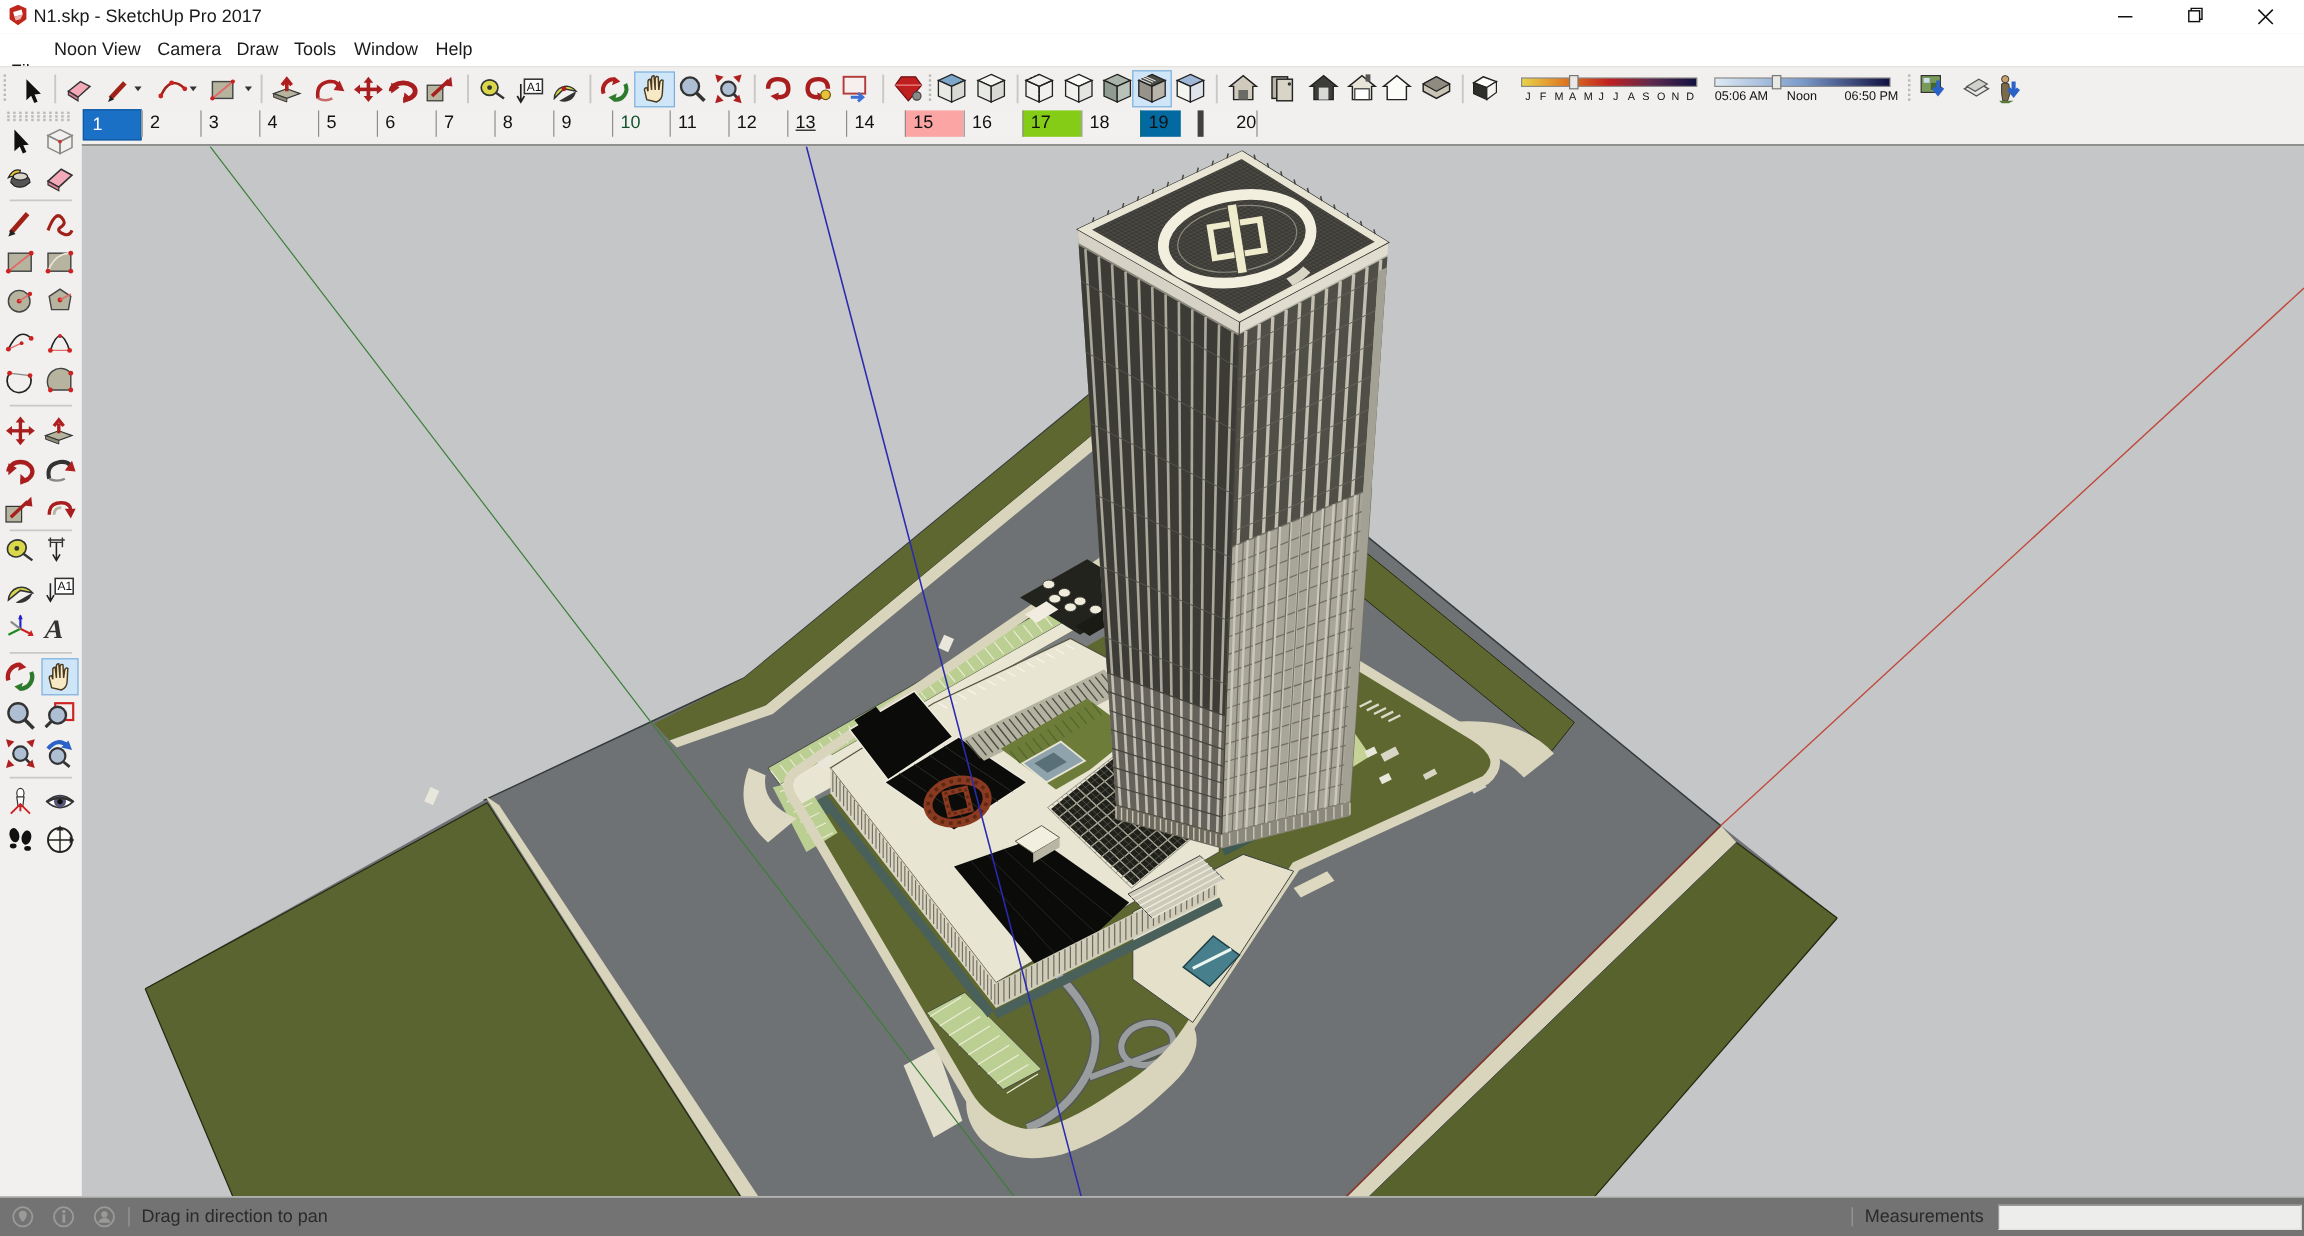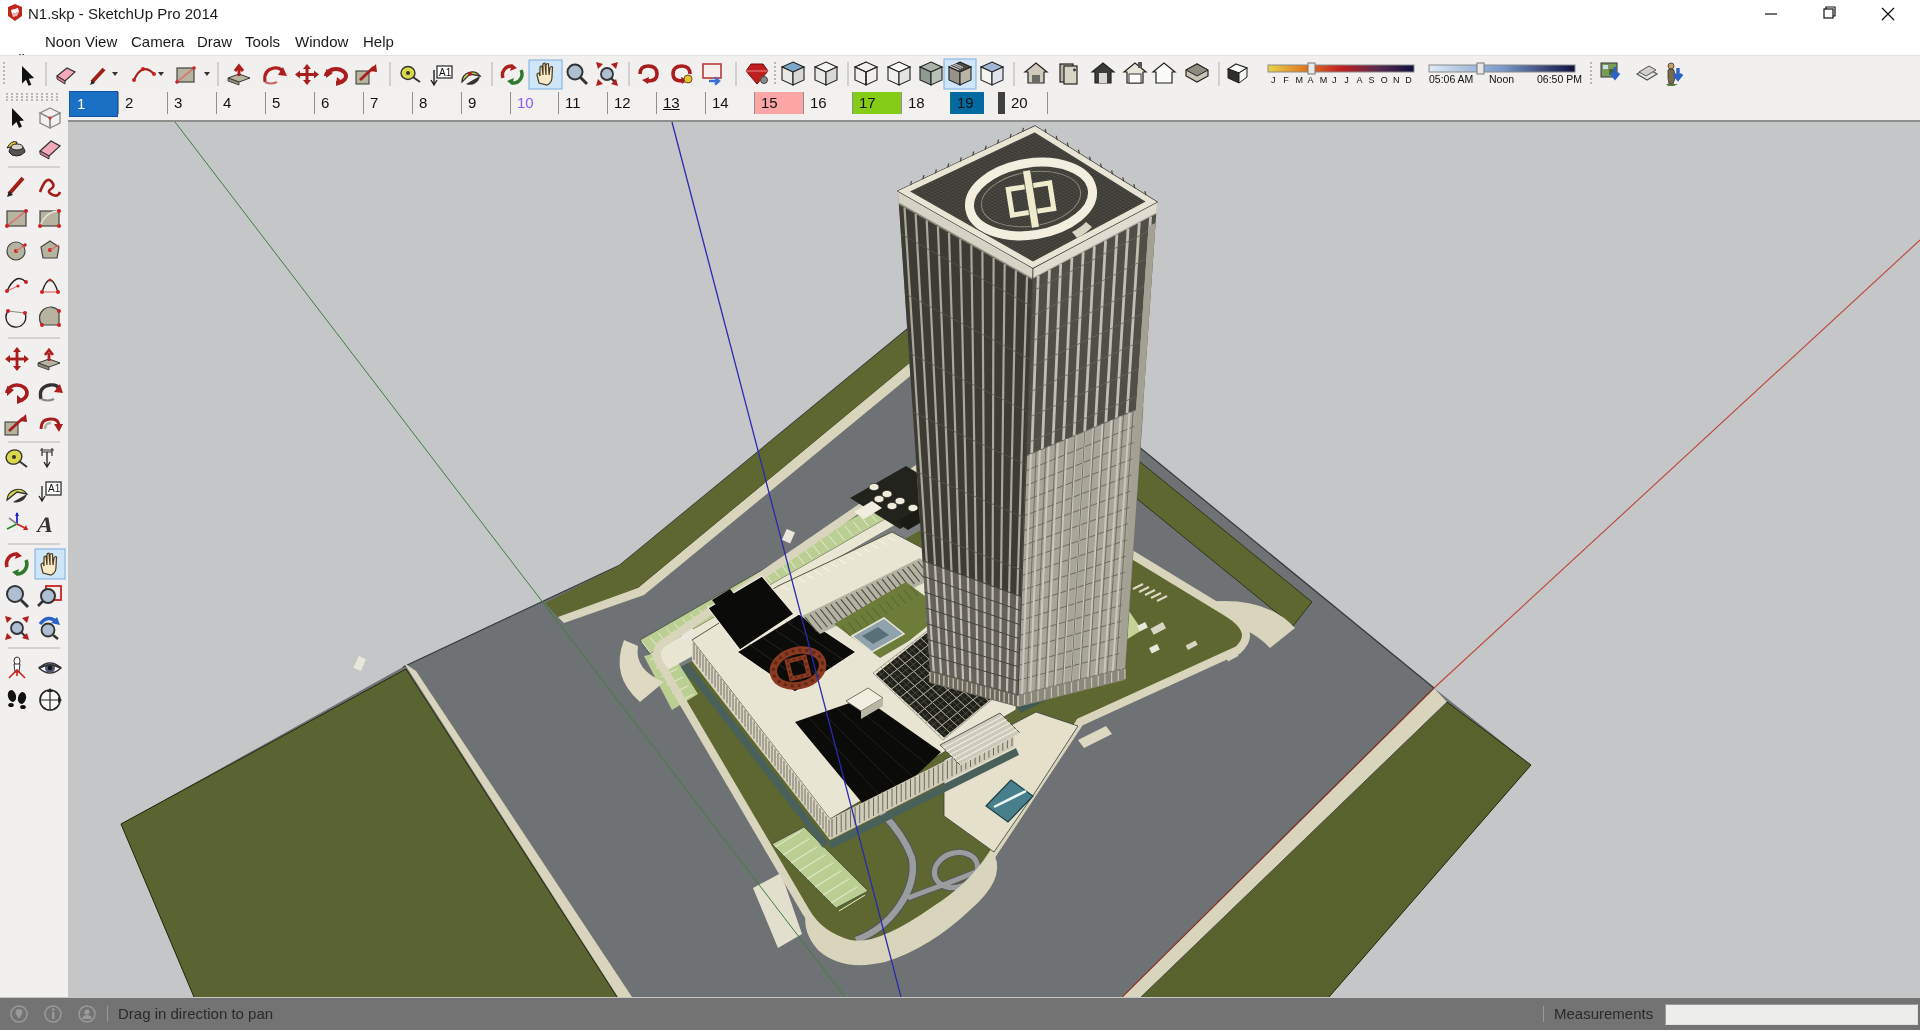--- a/index.html
+++ b/index.html
@@ -4,21 +4,21 @@
 body{width:1920px;height:1030px;overflow:hidden;font-family:"Liberation Sans",sans-serif;background:#f1f0ee;position:relative;}
 .abs{position:absolute;}
 </style></head><body>
 
 <div class="abs" style="left:0;top:0;width:1920px;height:28px;background:#ffffff;">
  <svg class="abs" style="left:7px;top:4px" width="16" height="18" viewBox="0 0 16 18">
       <polygon points="1,3 8,0 15,3 15,12 8,17 1,12" fill="#c0271c"></polygon>
       <polygon points="4,6 11,4 12,8 5,10" fill="#fff"></polygon>
       <polygon points="5,10 12,8 10,12 6,13" fill="#e8b8b4"></polygon>
     </svg>
- <span class="abs" style="left:28px;top:5px;font-size:15px;color:#1a1a1a;">N1.skp - SketchUp Pro 2014</span>
+ <span class="abs" style="left:28px;top:5px;font-size:15px;color:#1a1a1a;">N1.skp - SketchUp Pro 2017</span>
  <svg class="abs" style="left:1755px;top:0" width="165" height="28" viewBox="0 0 165 28">
   <line x1="10" y1="14" x2="22" y2="14" stroke="#111" stroke-width="1.2"></line>
   <rect x="69" y="9" width="9" height="9" fill="none" stroke="#111" stroke-width="1.2"></rect>
   <path d="M71,9 v-2 h9 v9 h-2" fill="none" stroke="#111" stroke-width="1.2"></path>
   <path d="M127,8 l12,12 M139,8 l-12,12" stroke="#111" stroke-width="1.3"></path>
  </svg>
 </div>
 
 <div class="abs" style="left:0;top:28px;width:1920px;height:27px;background:#ffffff;font-size:15px;color:#1a1a1a;">
  <span class="abs" style="left:9px;top:23px">File</span>
@@ -293,31 +293,31 @@
 </div>
 <div style="position:absolute;left:69px;top:91px;width:49px;height:26px;background:#1a70c4;border:1px solid #1257a0;box-sizing:border-box;color:#fff;font-size:15px;padding:3px 0 0 7px;">1</div>
 <div style="position:absolute;left:118px;top:92px;width:48.9px;height:22px;background:#f2f1ef;border-left:1px solid #8f8f8d;box-sizing:border-box;color:#111;font-size:15px;padding:2px 0 0 6px;">2</div>
 <div style="position:absolute;left:167px;top:92px;width:48.9px;height:22px;background:#f2f1ef;border-left:1px solid #8f8f8d;box-sizing:border-box;color:#111;font-size:15px;padding:2px 0 0 6px;">3</div>
 <div style="position:absolute;left:216px;top:92px;width:48.9px;height:22px;background:#f2f1ef;border-left:1px solid #8f8f8d;box-sizing:border-box;color:#111;font-size:15px;padding:2px 0 0 6px;">4</div>
 <div style="position:absolute;left:265px;top:92px;width:48.9px;height:22px;background:#f2f1ef;border-left:1px solid #8f8f8d;box-sizing:border-box;color:#111;font-size:15px;padding:2px 0 0 6px;">5</div>
 <div style="position:absolute;left:314px;top:92px;width:48.9px;height:22px;background:#f2f1ef;border-left:1px solid #8f8f8d;box-sizing:border-box;color:#111;font-size:15px;padding:2px 0 0 6px;">6</div>
 <div style="position:absolute;left:363px;top:92px;width:48.9px;height:22px;background:#f2f1ef;border-left:1px solid #8f8f8d;box-sizing:border-box;color:#111;font-size:15px;padding:2px 0 0 6px;">7</div>
 <div style="position:absolute;left:412px;top:92px;width:48.9px;height:22px;background:#f2f1ef;border-left:1px solid #8f8f8d;box-sizing:border-box;color:#111;font-size:15px;padding:2px 0 0 6px;">8</div>
 <div style="position:absolute;left:461px;top:92px;width:48.9px;height:22px;background:#f2f1ef;border-left:1px solid #8f8f8d;box-sizing:border-box;color:#111;font-size:15px;padding:2px 0 0 6px;">9</div>
-<div style="position:absolute;left:510px;top:92px;width:48.9px;height:22px;background:#f2f1ef;border-left:1px solid #8f8f8d;box-sizing:border-box;color:#8b5cf6;font-size:15px;padding:2px 0 0 6px;">10</div>
+<div style="position:absolute;left:510px;top:92px;width:48.9px;height:22px;background:#f2f1ef;border-left:1px solid #8f8f8d;box-sizing:border-box;color:#14532d;font-size:15px;padding:2px 0 0 6px;">10</div>
 <div style="position:absolute;left:558px;top:92px;width:48.9px;height:22px;background:#f2f1ef;border-left:1px solid #8f8f8d;box-sizing:border-box;color:#111;font-size:15px;padding:2px 0 0 6px;">11</div>
 <div style="position:absolute;left:607px;top:92px;width:48.9px;height:22px;background:#f2f1ef;border-left:1px solid #8f8f8d;box-sizing:border-box;color:#111;font-size:15px;padding:2px 0 0 6px;">12</div>
 <div style="position:absolute;left:656px;top:92px;width:48.9px;height:22px;background:#f2f1ef;border-left:1px solid #8f8f8d;box-sizing:border-box;color:#111;font-size:15px;padding:2px 0 0 6px;text-decoration:underline;">13</div>
 <div style="position:absolute;left:705px;top:92px;width:48.9px;height:22px;background:#f2f1ef;border-left:1px solid #8f8f8d;box-sizing:border-box;color:#111;font-size:15px;padding:2px 0 0 6px;">14</div>
 <div style="position:absolute;left:754px;top:92px;width:48.9px;height:22px;background:#fca5a5;border-left:1px solid #8f8f8d;box-sizing:border-box;color:#111;font-size:15px;padding:2px 0 0 6px;">15</div>
 <div style="position:absolute;left:803px;top:92px;width:48.9px;height:22px;background:#f2f1ef;border-left:1px solid #8f8f8d;box-sizing:border-box;color:#111;font-size:15px;padding:2px 0 0 6px;">16</div>
 <div style="position:absolute;left:852px;top:92px;width:48.9px;height:22px;background:#84cc16;border-left:1px solid #8f8f8d;box-sizing:border-box;color:#111;font-size:15px;padding:2px 0 0 6px;">17</div>
 <div style="position:absolute;left:901px;top:92px;width:48.9px;height:22px;background:#f2f1ef;border-left:1px solid #8f8f8d;box-sizing:border-box;color:#111;font-size:15px;padding:2px 0 0 6px;">18</div>
 <div style="position:absolute;left:950px;top:92px;width:34px;height:22px;background:#0369a1;border-left:1px solid #0f766e;box-sizing:border-box;color:#111;font-size:15px;padding:2px 0 0 6px;">19</div>
-<div style="position:absolute;left:998px;top:92px;width:48.9px;height:22px;background:#f2f1ef;border-left:7px solid #404040;box-sizing:border-box;color:#111;font-size:15px;padding:2px 0 0 6px;">20</div>
+<div style="position:absolute;left:998px;top:92px;width:48.9px;height:22px;background:#f2f1ef;border-left:5px solid #404040;box-sizing:border-box;color:#111;font-size:15px;padding:2px 0 0 6px;text-align:right;">20</div>
 <div style="position:absolute;left:1047px;top:92px;width:1px;height:22px;background:#8f8f8d;"></div>
 <div class="abs" style="left:68px;top:120px;width:1852px;height:2px;background:#8f8f8d;"></div>
 
 <div class="abs" style="left:0;top:90px;width:68px;height:907px;background:#f1f0ee;">
 <svg width="68" height="907" viewBox="0 90 68 907">
       <rect x="6" y="93" width="2" height="2" fill="#b9b8b6"></rect>
 <rect x="11" y="93" width="2" height="2" fill="#b9b8b6"></rect>
 <rect x="16" y="93" width="2" height="2" fill="#b9b8b6"></rect>
 <rect x="21" y="93" width="2" height="2" fill="#b9b8b6"></rect>
 <rect x="26" y="93" width="2" height="2" fill="#b9b8b6"></rect>

